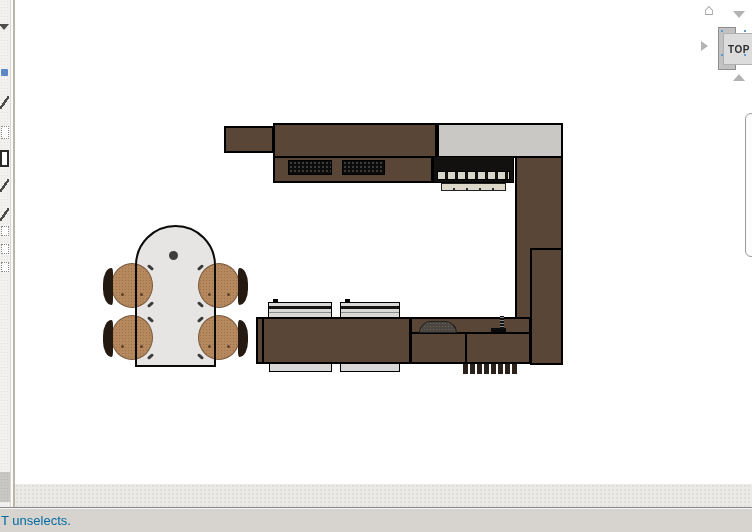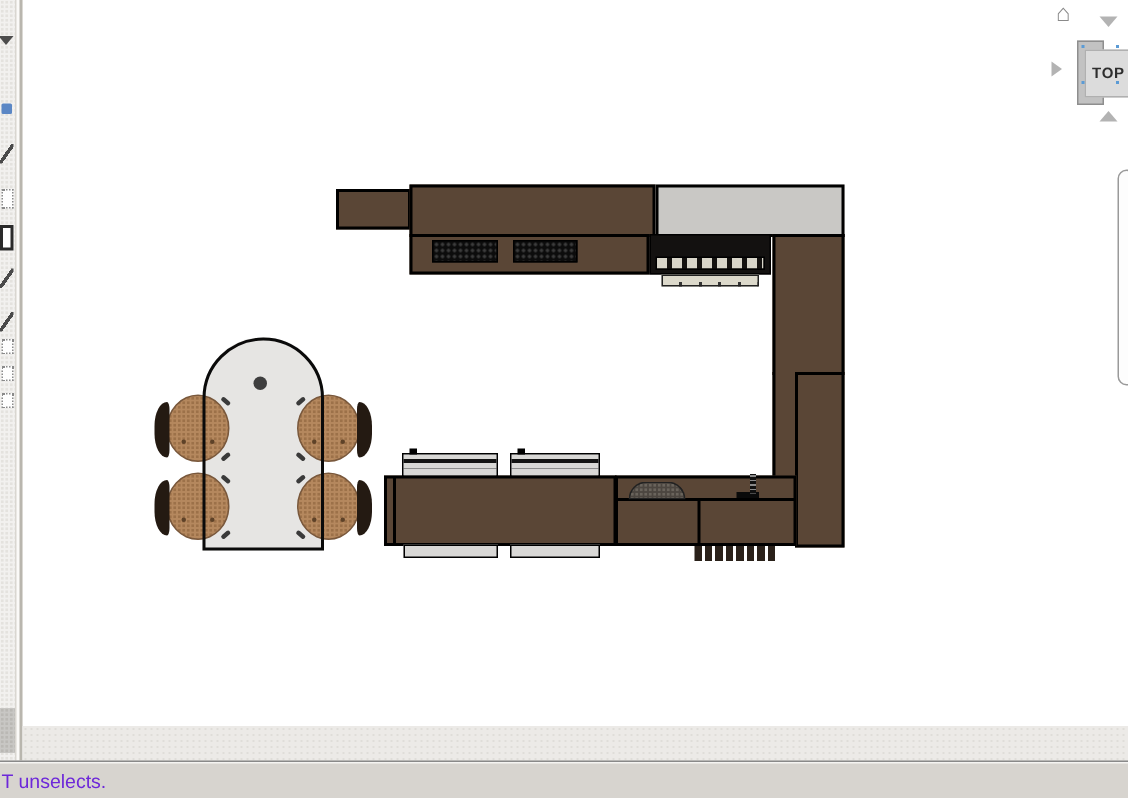--- a/index.html
+++ b/index.html
@@ -99,21 +99,21 @@
   .vd1{left:2px;top:2px}.vd2{left:2px;top:26px}.vd3{left:25px;top:2px}.vd4{left:25px;top:26px}
   #nav-pill{left:745px;top:113px;width:12px;height:144px;border:1px solid #9a9a9a;border-radius:7px;background:#fdfdfd;}
 
   
   #vcb{left:15px;top:484px;width:737px;height:23px;background:var(--bar_bg);
     background-image:radial-gradient(#dfddd9 1px,transparent 1px);background-size:4px 4px;}
 
   
   #statusbar{left:0;top:507px;width:752px;height:25px;background:var(--status_bg);
     border-top:1px solid #898989;box-shadow:inset 0 1px 0 #f5f4f2;}
-  #status-text{left:1px;top:5px;font-size:13px;color:#6d28d9;white-space:nowrap;}
+  #status-text{left:1px;top:5px;font-size:13px;color:#0369a1;white-space:nowrap;}
 </style>
 </head>
 <body>
 
 <div id="root">
 
   <div class="left-strip">
     <div class="frag-tri"></div>
     <div class="frag-blue"></div>
     <div class="frag-diag fd1"></div>

